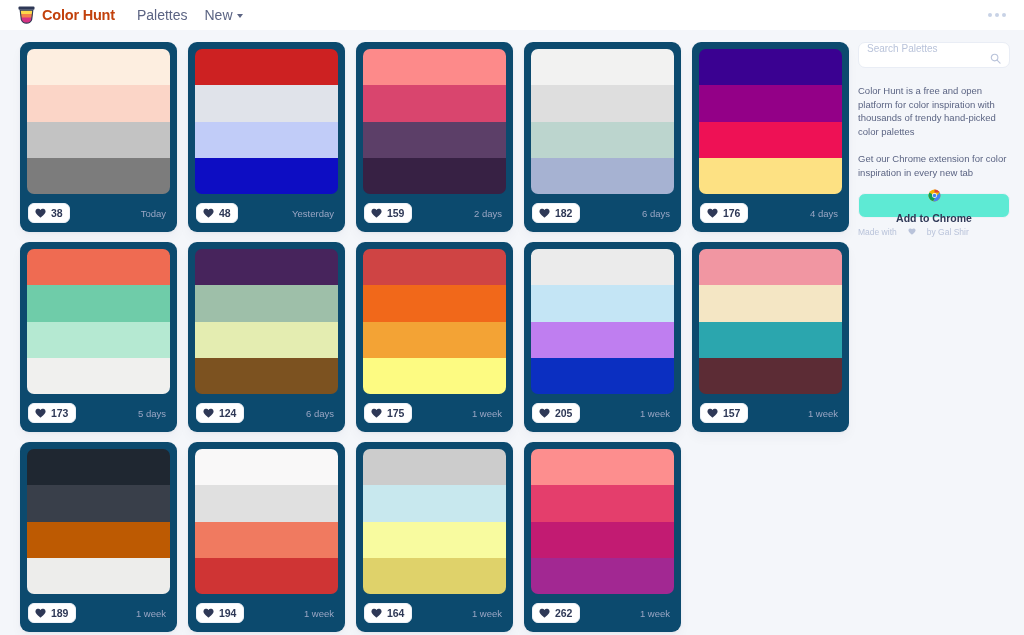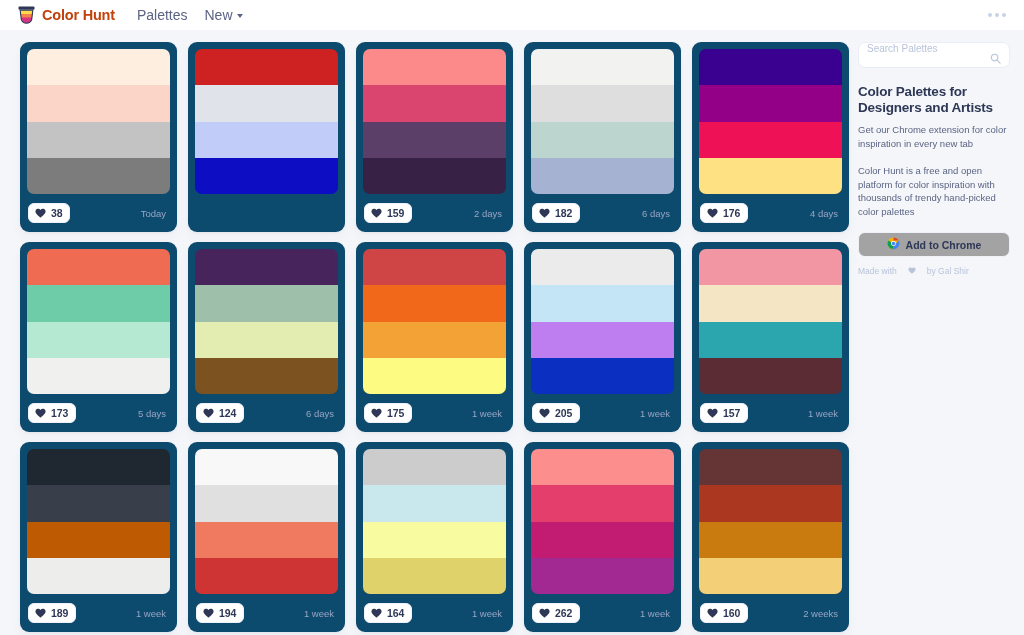--- a/index.html
+++ b/index.html
@@ -209,30 +209,31 @@
   }
 
   .side-para {
     font-size: 9.5px;
     line-height: 13.5px;
     color: #5b6483;
     margin-bottom: 14px;
   }
 
   .chrome-btn {
-    background: #a3a3a3;
+    background: #5eead4;
     border: 1px solid #eef1f7;
     border-radius: 7px;
     height: 25px;
     display: flex;
     align-items: center;
     justify-content: center;
     gap: 6px;
     cursor: pointer;
     margin-bottom: 9px;
+    flex-direction: column;
   }
 
   .chrome-btn-label {
     font-size: 10.5px;
     font-weight: bold;
     color: #2e3856;
   }
 
   .made-with {
     font-size: 8.5px;
@@ -302,20 +303,31 @@
             <span class="ago">Today</span>
           </div>
         </div>
         <div class="card">
           <div class="swatches">
             <div style="background: rgb(205, 33, 34);"></div>
             <div style="background: rgb(224, 227, 234);"></div>
             <div style="background: rgb(193, 204, 248);"></div>
             <div style="background: rgb(13, 13, 195);"></div>
           </div>
+          <div class="card-footer">
+            <div class="like">
+              <span>
+                <svg class="heart" viewBox="0 0 12 11">
+                  <path d="M6 10.5 C6 10.5 0.4 7 0.4 3.6 A3.1 3.1 0 0 1 6 2.1 A3.1 3.1 0 0 1 11.6 3.6 C11.6 7 6 10.5 6 10.5 Z" fill="#2e3856"></path>
+                </svg>
+              </span>
+              <span class="like-count">48</span>
+            </div>
+            <span class="ago">Yesterday</span>
+          </div>
         </div>
         <div class="card">
           <div class="swatches">
             <div style="background: rgb(253, 138, 138);"></div>
             <div style="background: rgb(217, 69, 110);"></div>
             <div style="background: rgb(92, 63, 104);"></div>
             <div style="background: rgb(55, 33, 68);"></div>
           </div>
           <div class="card-footer">
             <div class="like">
@@ -529,59 +541,39 @@
           <div class="card-footer">
             <div class="like">
               <span>
                 <svg class="heart" viewBox="0 0 12 11">
                   <path d="M6 10.5 C6 10.5 0.4 7 0.4 3.6 A3.1 3.1 0 0 1 6 2.1 A3.1 3.1 0 0 1 11.6 3.6 C11.6 7 6 10.5 6 10.5 Z" fill="#2e3856"></path>
                 </svg>
               </span>
               <span class="like-count">262</span>
             </div>
             <span class="ago">1 week</span>
-          </div>
-        </div>
-        <div class="card">
-          <div class="swatches">
-            <div style="background: rgb(101, 53, 54);"></div>
-            <div style="background: rgb(171, 55, 32);"></div>
-            <div style="background: rgb(202, 123, 15);"></div>
-            <div style="background: rgb(243, 208, 119);"></div>
-          </div>
-          <div class="card-footer">
-            <div class="like">
-              <span>
-                <svg class="heart" viewBox="0 0 12 11">
-                  <path d="M6 10.5 C6 10.5 0.4 7 0.4 3.6 A3.1 3.1 0 0 1 6 2.1 A3.1 3.1 0 0 1 11.6 3.6 C11.6 7 6 10.5 6 10.5 Z" fill="#2e3856"></path>
-                </svg>
-              </span>
-              <span class="like-count">160</span>
-            </div>
-            <span class="ago">2 weeks</span>
           </div>
         </div>
       </div>
   </div>
 
   <aside class="sidebar">
 
     <div class="search-box">
       <input class="search-input" type="text" placeholder="Search Palettes" style="">
       <span class="search-icon">
         <svg width="11" height="11" viewBox="0 0 12 12">
           <circle cx="5" cy="5" r="3.6" fill="none" stroke="#b9c3da" stroke-width="1.2"></circle>
           <line x1="7.7" y1="7.7" x2="11" y2="11" stroke="#b9c3da" stroke-width="1.2" stroke-linecap="round"></line>
         </svg>
       </span>
     </div>
 
-    <h1 class="side-title">Color Palettes for Designers and Artists</h1>
+    <p class="side-para">Color Hunt is a free and open platform for color inspiration with thousands of trendy hand-picked color palettes</p>
     <p class="side-para">Get our Chrome extension for color inspiration in every new tab</p>
-    <p class="side-para">Color Hunt is a free and open platform for color inspiration with thousands of trendy hand-picked color palettes</p>
 
     <div class="chrome-btn">
       <span>
         <svg width="13" height="13" viewBox="0 0 24 24">
           <circle cx="12" cy="12" r="11" fill="#f4b400"></circle>
           <path d="M12 1 A11 11 0 0 1 21.5 6.5 L12 6.5 Z" fill="#db4437"></path>
           <path d="M2.6 6.3 A11 11 0 0 0 9.6 22.7 L14.2 14.5 L7 9 Z" fill="#0f9d58"></path>
           <path d="M21.5 6.5 A11 11 0 0 1 9.6 22.7 L14.5 14.5 Z" fill="#4285f4"></path>
           <circle cx="12" cy="12" r="4.6" fill="#ffffff"></circle>
           <circle cx="12" cy="12" r="3.3" fill="#4285f4"></circle>

